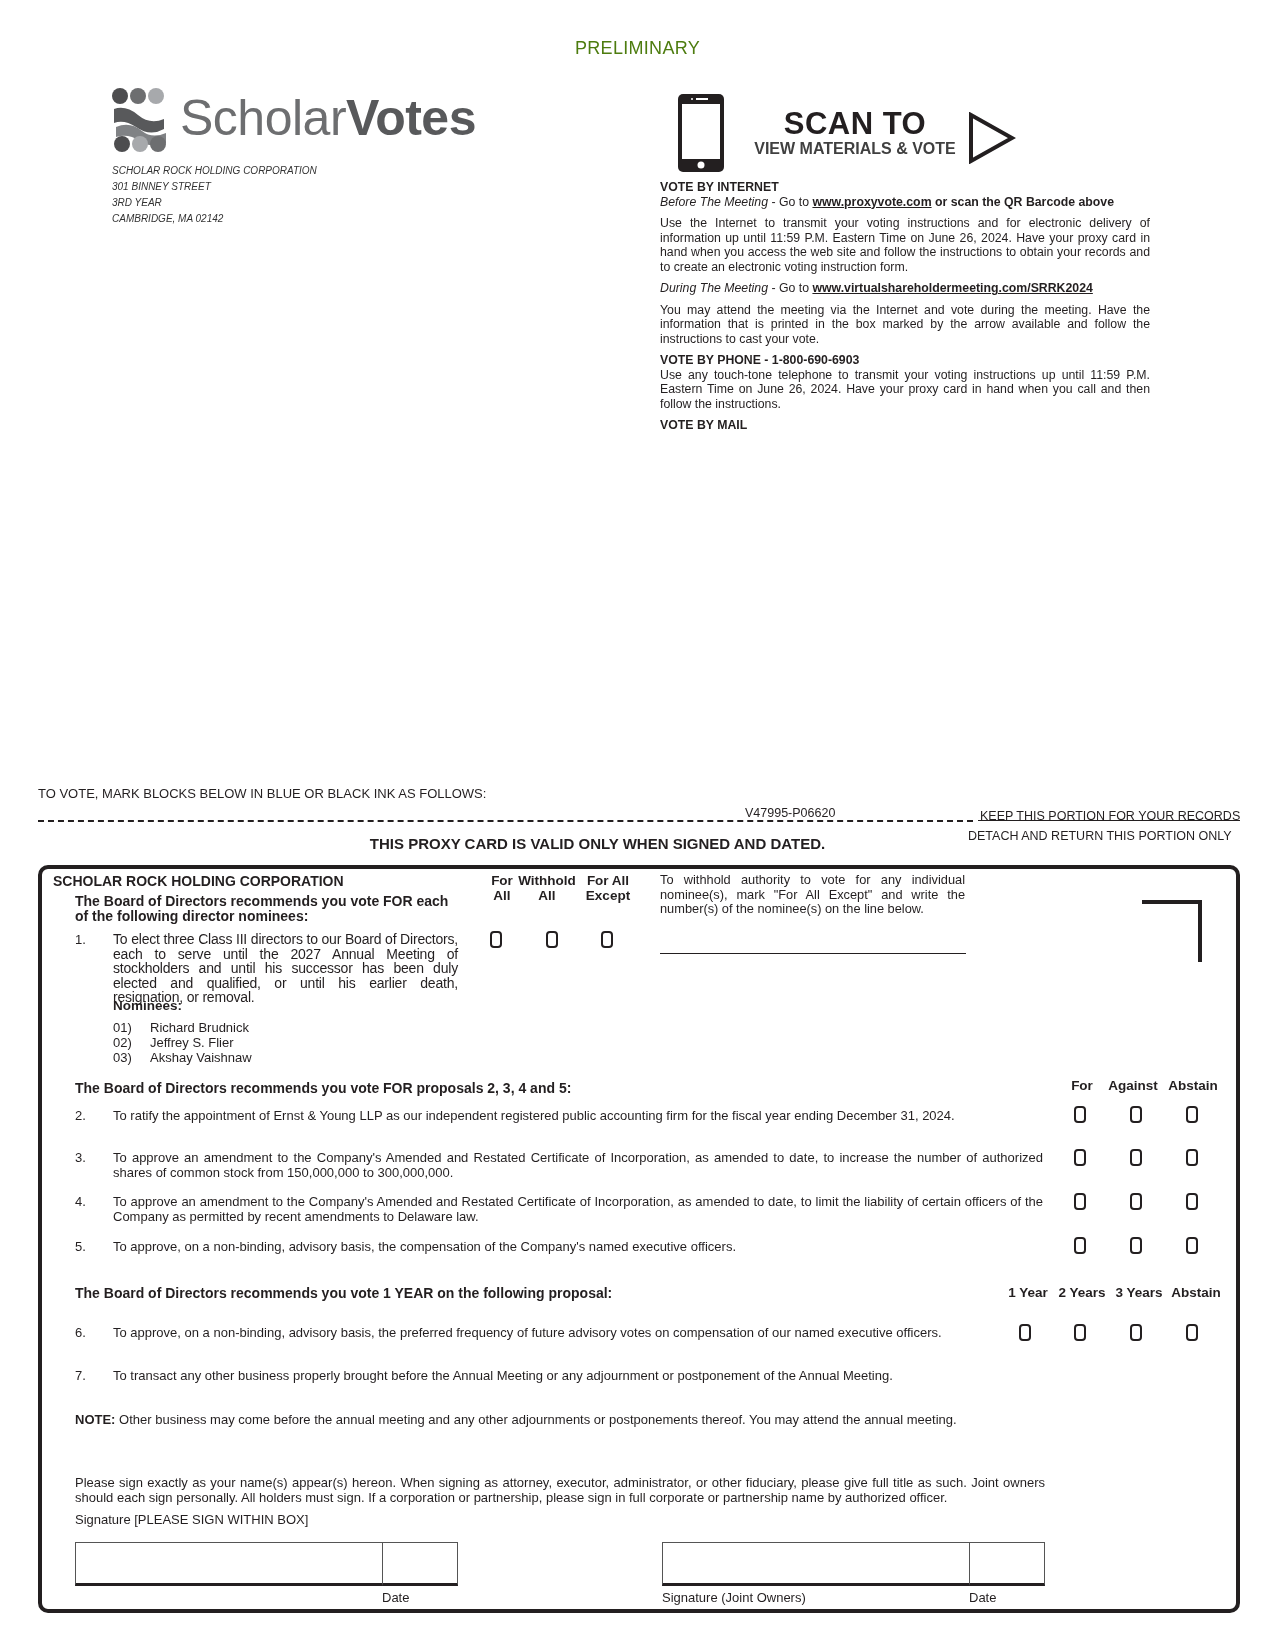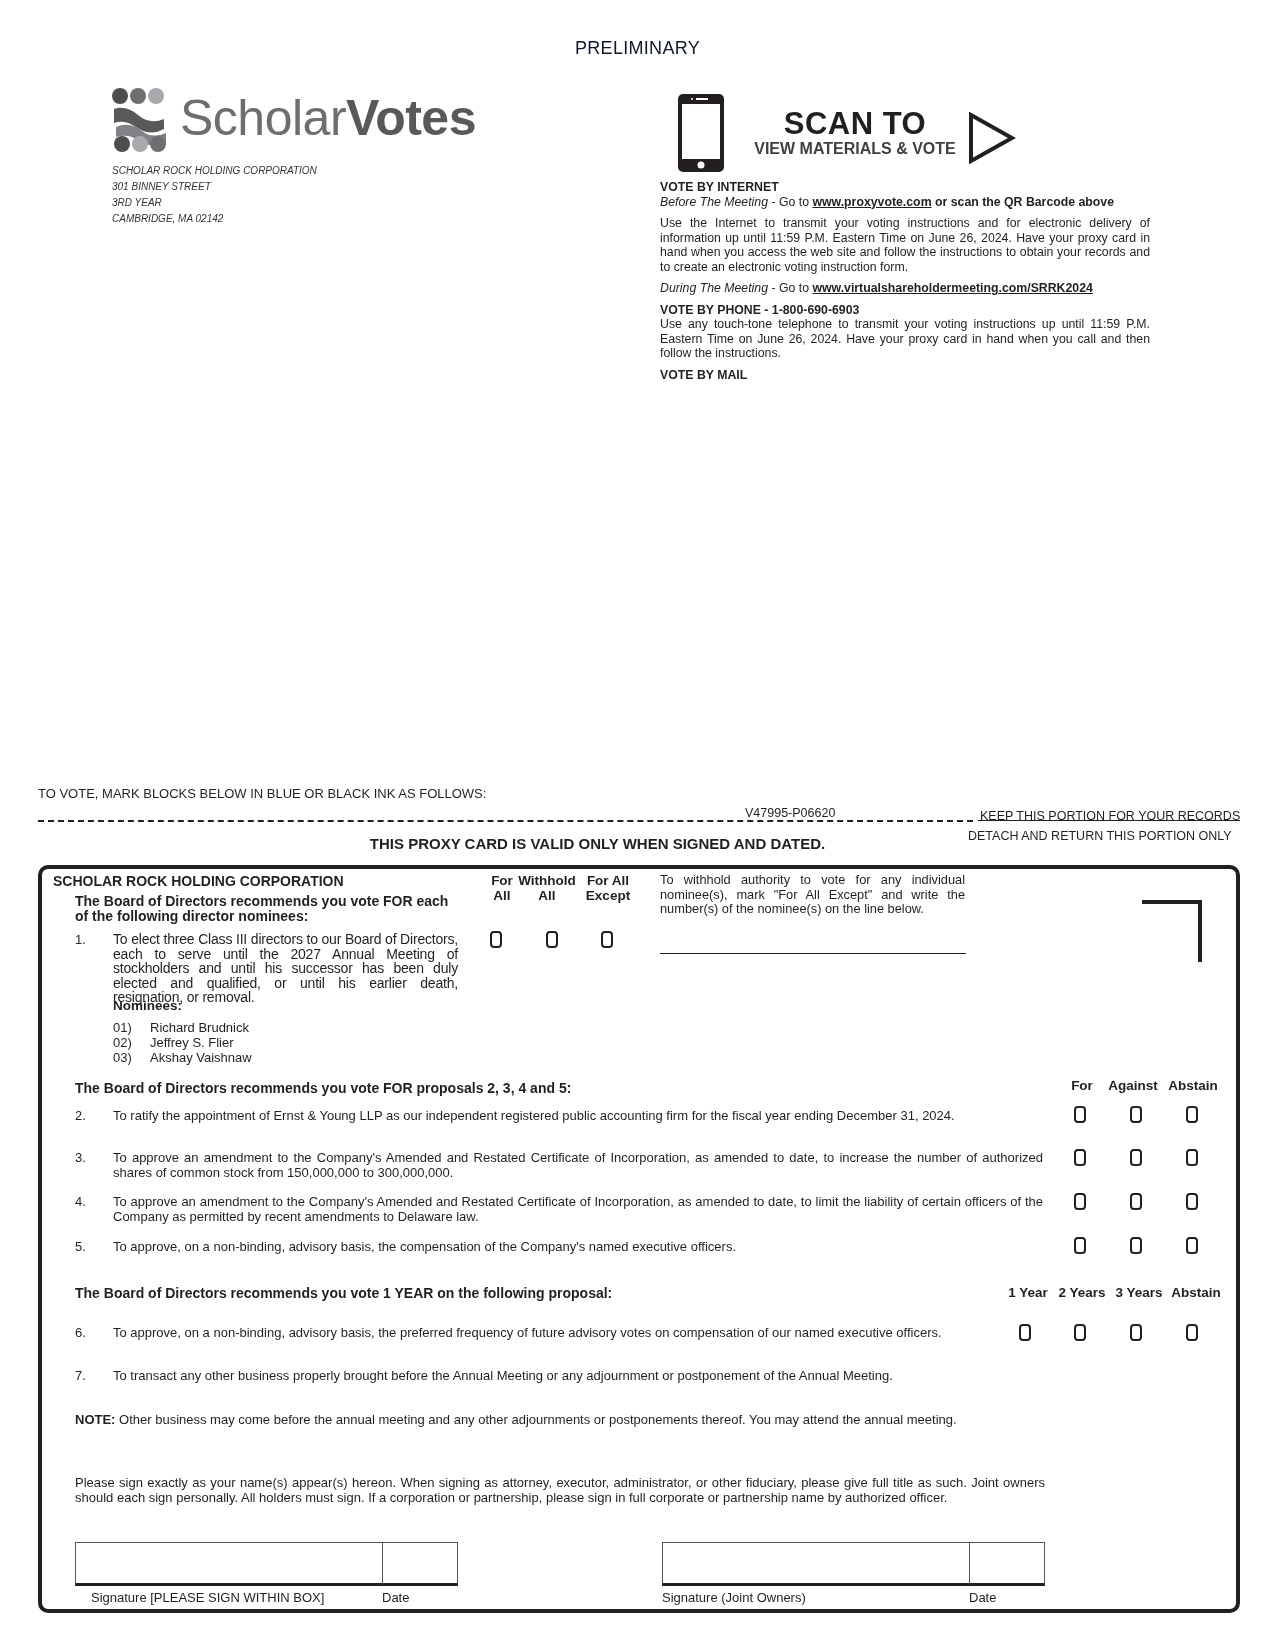--- a/index.html
+++ b/index.html
@@ -1,20 +1,20 @@
 <!DOCTYPE html>
 <html><head>
   <meta charset="utf-8">
   <style>
     * { box-sizing: border-box; margin: 0; padding: 0; }
     html, body { width: 1275px; height: 1650px; background: #ffffff; }
     body { position: relative; font-family: "Liberation Sans", sans-serif; color: #231f20; overflow: hidden; }
     .abs { position: absolute; }
 
-    .prelim { left: 0; width: 1275px; top: 38px; text-align: center; color: #0f172a; font-size: 18px; letter-spacing: 0.3px; }
+    .prelim { left: 0; width: 1275px; top: 38px; text-align: center; color: #4d7c0f; font-size: 18px; letter-spacing: 0.3px; }
 
     
     .logo { left: 110px; top: 85px; width: 370px; height: 70px; }
     .logo-text { position: absolute; left: 70px; top: 4px; font-size: 50px; color: #6d6e70; letter-spacing: -0.5px; white-space: nowrap; }
     .logo-text .light { font-weight: normal; }
     .logo-text .bold { font-weight: bold; color: #58595b; }
 
     .address { left: 112px; top: 163px; font-size: 10px; font-style: italic; color: #333; line-height: 16px; }
 
     
@@ -116,20 +116,21 @@
 
 <div class="abs vote-col">
   <div class="h">VOTE BY INTERNET</div>
   <div>
     <i>Before The Meeting</i><span> - Go to </span><a>www.proxyvote.com</a><span class="bold"> or scan the QR Barcode above</span>
   </div>
   <p class="gap">Use the Internet to transmit your voting instructions and for electronic delivery of information up until 11:59 P.M. Eastern Time on June 26, 2024. Have your proxy card in hand when you access the web site and follow the instructions to obtain your records and to create an electronic voting instruction form.</p>
   <div class="gap">
     <i>During The Meeting</i><span> - Go to </span><a>www.virtualshareholdermeeting.com/SRRK2024</a>
   </div>
+  <p class="gap">You may attend the meeting via the Internet and vote during the meeting. Have the information that is printed in the box marked by the arrow available and follow the instructions to cast your vote.</p>
   <div class="h gap">VOTE BY PHONE - 1-800-690-6903</div>
   <p>Use any touch-tone telephone to transmit your voting instructions up until 11:59 P.M. Eastern Time on June 26, 2024. Have your proxy card in hand when you call and then follow the instructions.</p>
   <div class="h gap">VOTE BY MAIL</div>
 </div>
 
 <div class="abs mark-instr">TO VOTE, MARK BLOCKS BELOW IN BLUE OR BLACK INK AS FOLLOWS:</div>
 <div class="abs control-no">V47995-P06620</div>
 <div class="abs keep">KEEP THIS PORTION FOR YOUR RECORDS</div>
 <div class="abs dashes"></div>
 <div class="abs dash-solid"></div>
@@ -222,19 +223,19 @@
 
 <div class="abs prop-num" style="top:1368px;">7.</div>
 <div class="abs prop-text" style="top:1368px;">To transact any other business properly brought before the Annual Meeting or any adjournment or postponement of the Annual Meeting.</div>
 
 <div class="abs note"><b>NOTE:</b><span> Other business may come before the annual meeting and any other adjournments or postponements thereof. You may attend the annual meeting.</span></div>
 
 <div class="abs please">Please sign exactly as your name(s) appear(s) hereon. When signing as attorney, executor, administrator, or other fiduciary, please give full title as such. Joint owners should each sign personally. All holders must sign. If a corporation or partnership, please sign in full corporate or partnership name by authorized officer.</div>
 
 <div class="abs sig-box" style="left:75px; top:1542px; width:308px;"></div>
 <div class="abs sig-box" style="left:382px; top:1542px; width:76px;"></div>
-<div class="abs sig-label" style="left:75px; top:1590px;margin-left:16px;">Signature [PLEASE SIGN WITHIN BOX]</div>
+<div class="abs sig-label" style="left:75px; top:1512px;">Signature [PLEASE SIGN WITHIN BOX]</div>
 <div class="abs sig-label" style="left:382px; top:1590px;">Date</div>
 
 <div class="abs sig-box" style="left:662px; top:1542px; width:308px;"></div>
 <div class="abs sig-box" style="left:969px; top:1542px; width:76px;"></div>
 <div class="abs sig-label" style="left:662px; top:1590px;">Signature (Joint Owners)</div>
 <div class="abs sig-label" style="left:969px; top:1590px;">Date</div>
 
 </body></html>

